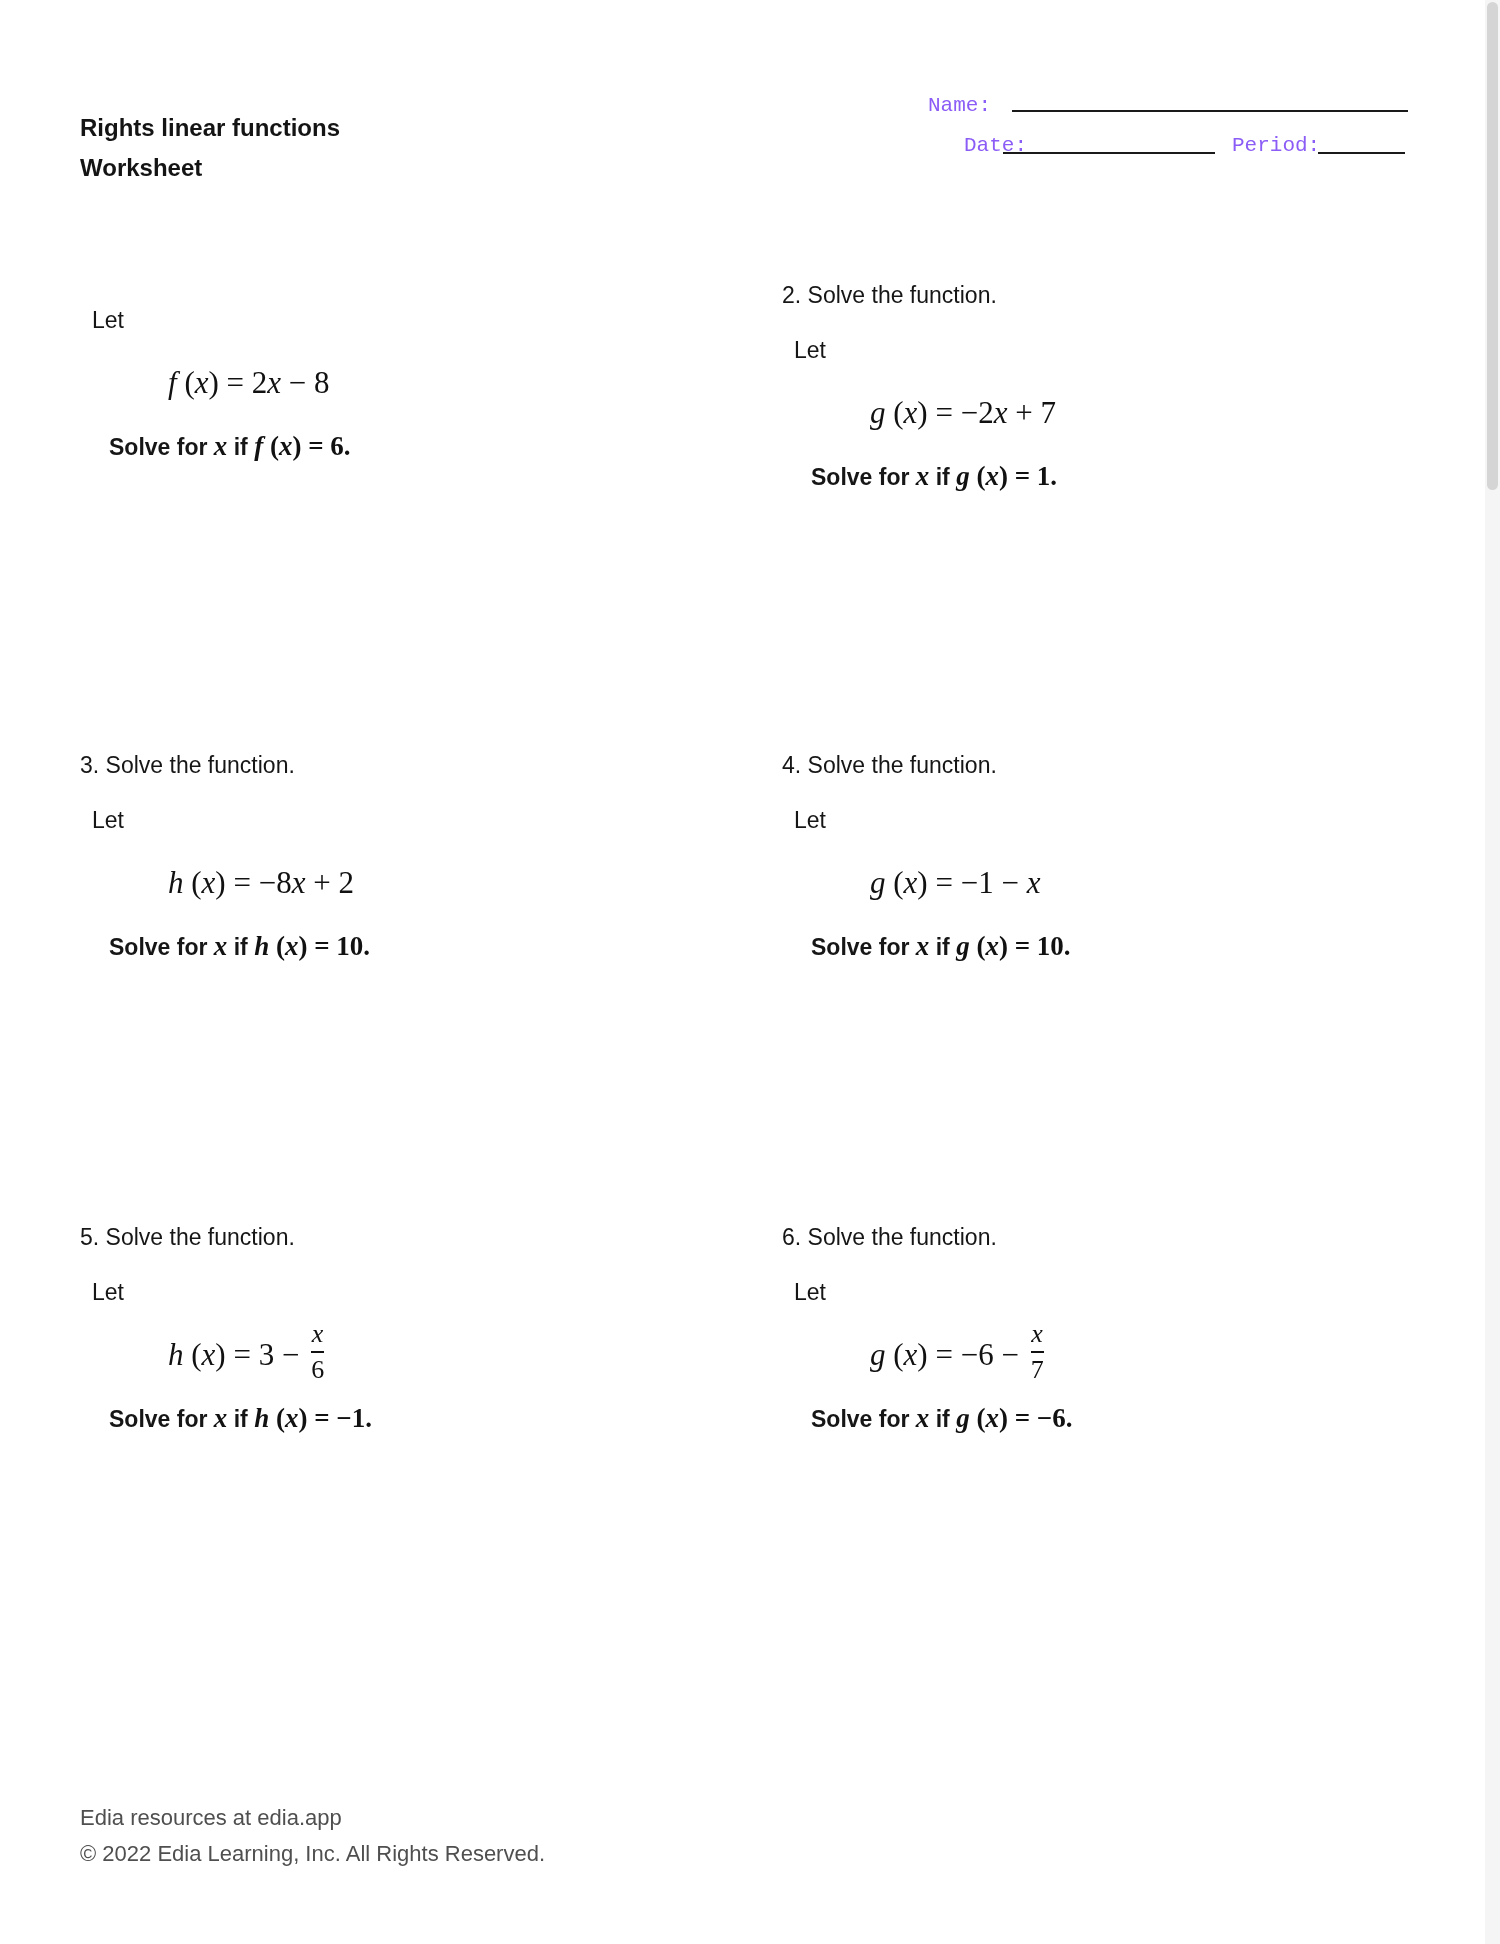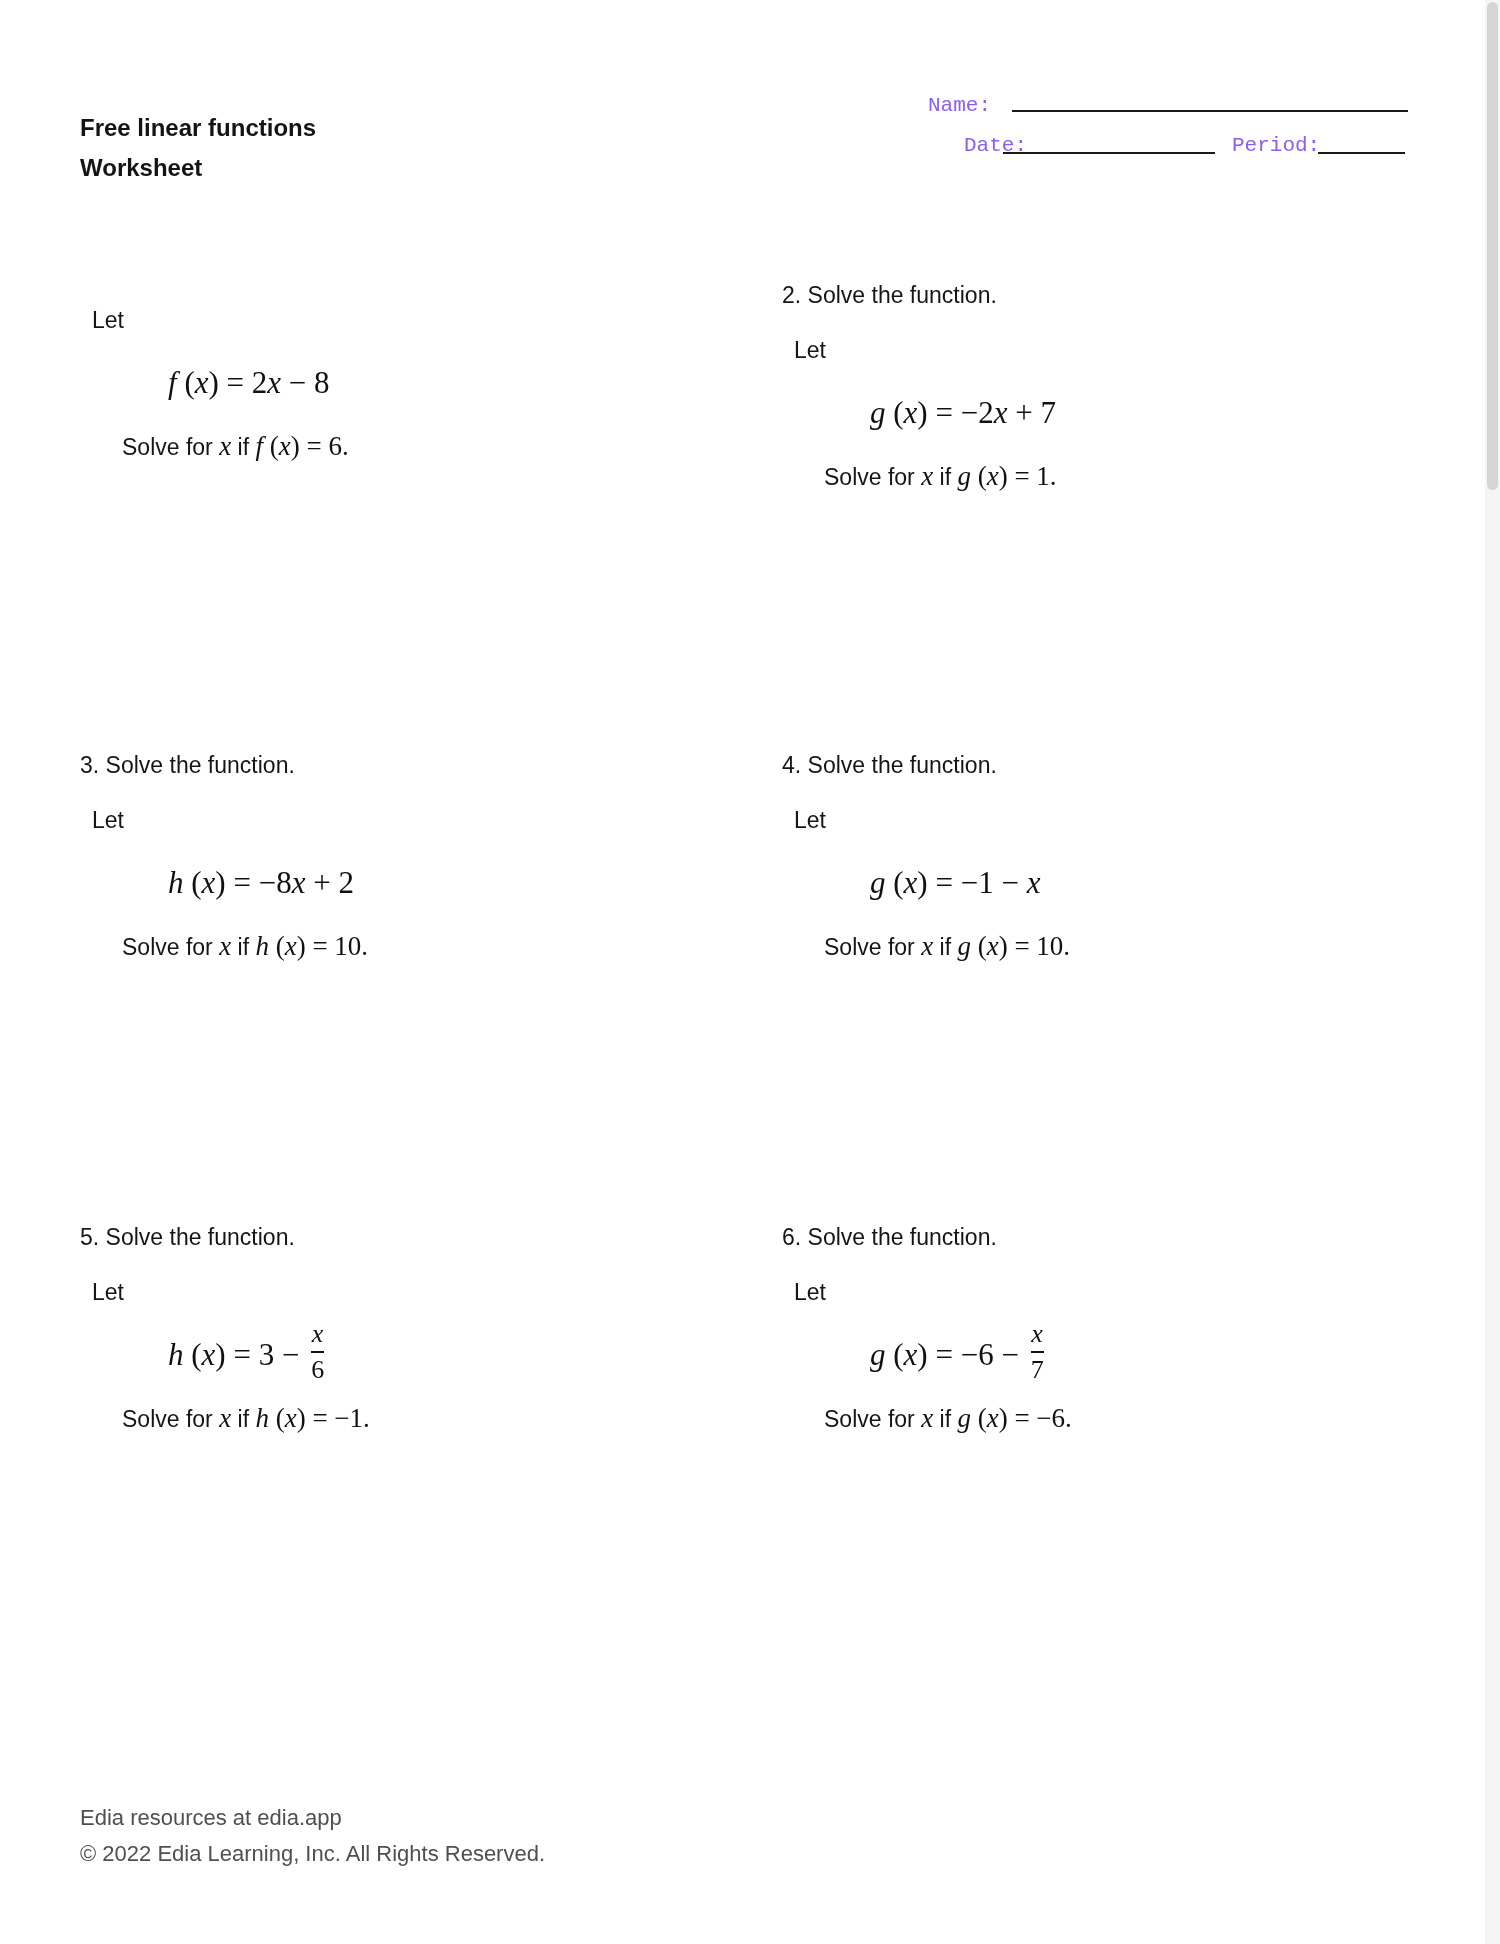--- a/index.html
+++ b/index.html
@@ -25,41 +25,41 @@
   .problem:nth-child(3){left:80px;top:750px;}
   .problem:nth-child(4){left:782px;top:750px;}
   .problem:nth-child(5){left:80px;top:1222px;}
   .problem:nth-child(6){left:782px;top:1222px;}
   .p-heading{font-size:23px;line-height:30px;white-space:pre;}
   .p-let{margin:25px 0 0 12px;font-size:23px;line-height:30px;}
   .p-eq{
     height:96px;margin-left:88px;display:flex;align-items:center;
     font-family:"Liberation Serif",serif;font-size:31px;color:#111;white-space:pre;
   }
-  .p-solve{margin-left:42px;font-size:23px;line-height:30px;white-space:pre;}
+  .p-solve{margin-left:29px;font-size:23px;line-height:30px;white-space:pre;font-weight:bold;}
   .mi{font-family:"Liberation Serif",serif;font-style:italic;}
   .math-inline{font-family:"Liberation Serif",serif;font-size:27px;color:#111;}
   .frac{display:inline-flex;flex-direction:column;align-items:center;vertical-align:middle;
         transform:translateY(-3px);margin-left:4px;}
   .frac .fnum{font-family:"Liberation Serif",serif;font-style:italic;font-size:26px;line-height:28px;}
   .frac .fden{font-family:"Liberation Serif",serif;font-size:26px;line-height:28px;}
   .frac .fbar{align-self:stretch;height:2px;background:#111;margin:3px 0;}
   
   .footer{position:absolute;left:80px;top:1800px;font-size:22px;line-height:36px;color:#4f4f4f;}
   
   .sb-track{position:absolute;right:0;top:0;width:15px;height:100%;background:#f5f5f5;}
   .sb-thumb{position:absolute;right:2px;top:2px;width:11px;height:488px;border-radius:6px;background:#d5d5d6;}
 </style>
 </head>
 <body>
 
 <div class="sheet">
 
   <div class="title">
-    <div>Free linear functions</div>
+    <div>Rights linear functions</div>
     <div>Worksheet</div>
   </div>
 
   <span class="hdr-lbl name-lbl">Name:</span>
   <div class="uline name-line"></div>
 
   <span class="hdr-lbl date-lbl">Date:</span>
   <div class="uline date-line"></div>
 
   <span class="hdr-lbl period-lbl">Period:</span>

